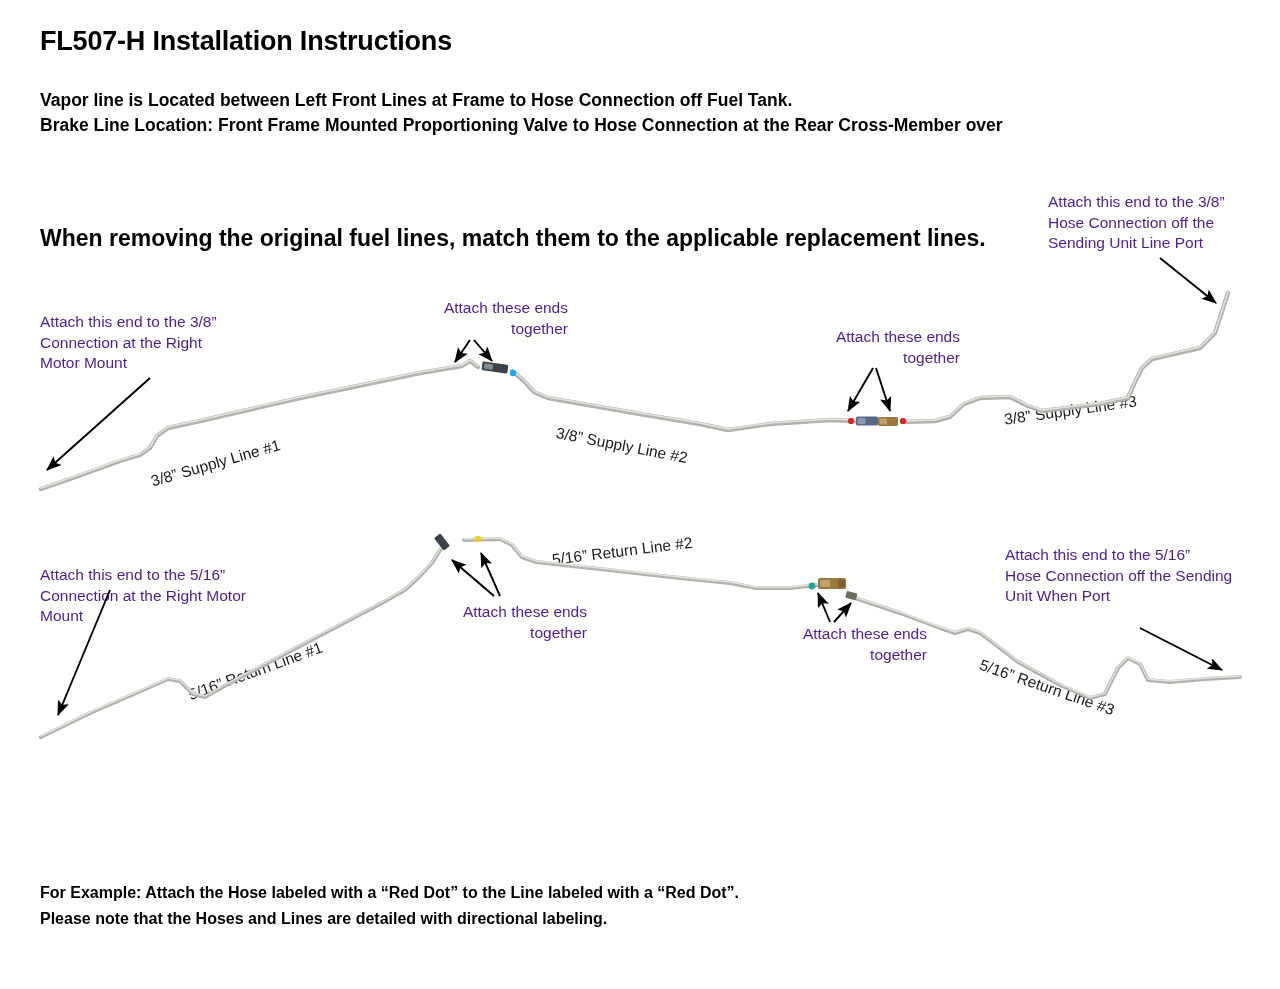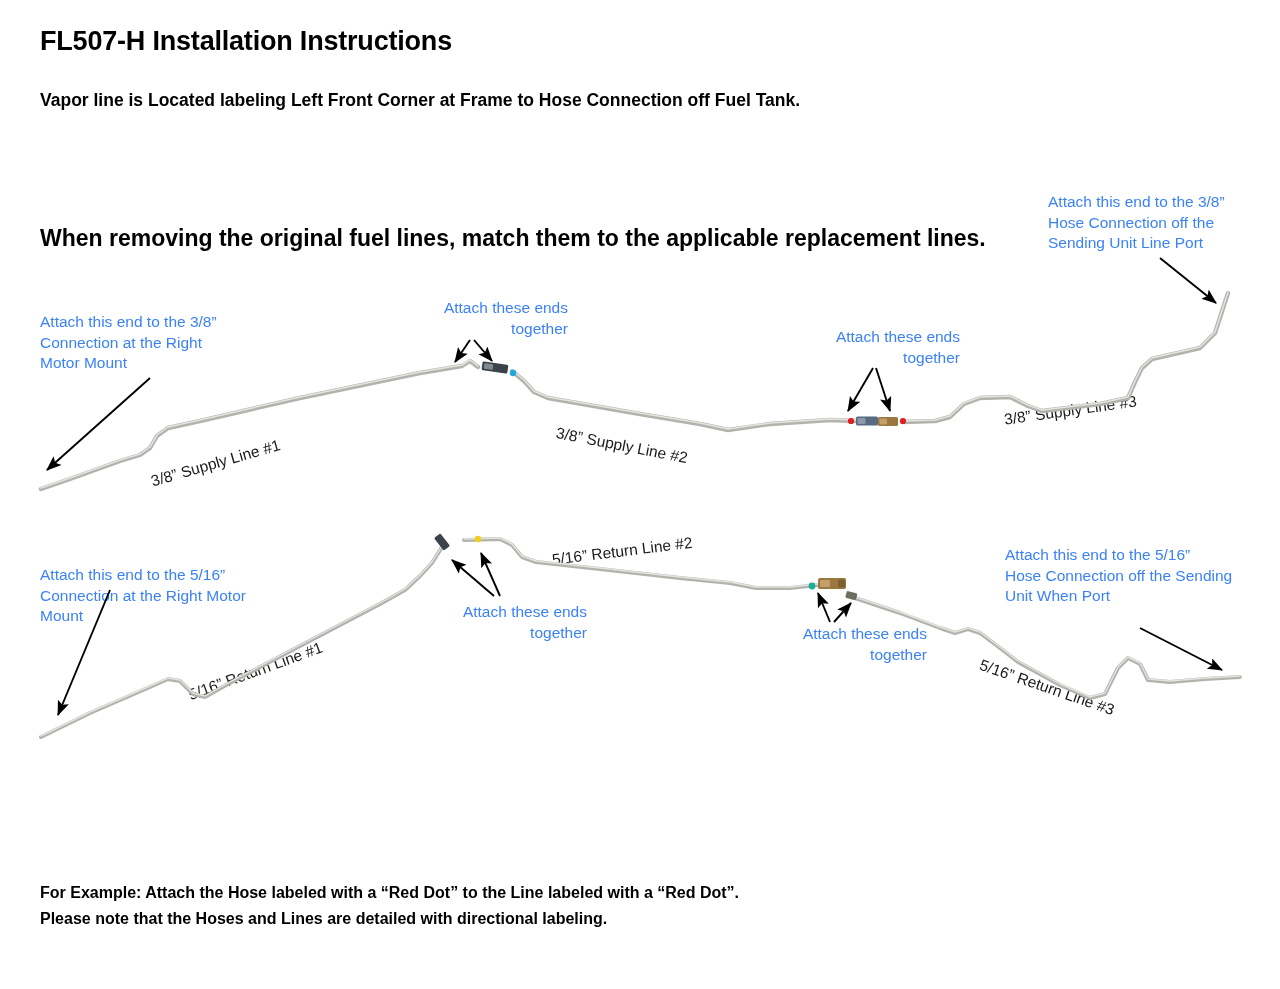--- a/index.html
+++ b/index.html
@@ -55,21 +55,21 @@
     line-height: 26px;
   }
   .footer div { white-space: nowrap; }
 
   
   .callout {
     position: absolute;
     font-size: 15.5px;
     line-height: 20.5px;
     font-weight: normal;
-    color: #3b82f6;
+    color: #4c1d95;
   }
   .callout.center { text-align: right; }
 
   
   #diagram {
     position: absolute;
     left: 0;
     top: 0;
     width: 1280px;
     height: 989px;
@@ -87,21 +87,22 @@
   }
 </style>
 </head>
 <body>
 
 <div id="page">
 
   <div class="doc-title">FL507-H Installation Instructions</div>
 
   <div class="intro">
-    <div>Vapor line is Located labeling Left Front Corner at Frame to Hose Connection off Fuel Tank.</div>
+    <div>Vapor line is Located between Left Front Lines at Frame to Hose Connection off Fuel Tank.</div>
+    <div>Brake Line Location: Front Frame Mounted Proportioning Valve to Hose Connection at the Rear Cross-Member over</div>
   </div>
 
   <div class="match-note">When removing the original fuel lines, match them to the applicable replacement lines.</div>
 
   <div class="callout" style="left:40px; top:312px;">
     <div>Attach this end to the 3/8”</div>
     <div>Connection at the Right</div>
     <div>Motor Mount</div>
   </div>
 

